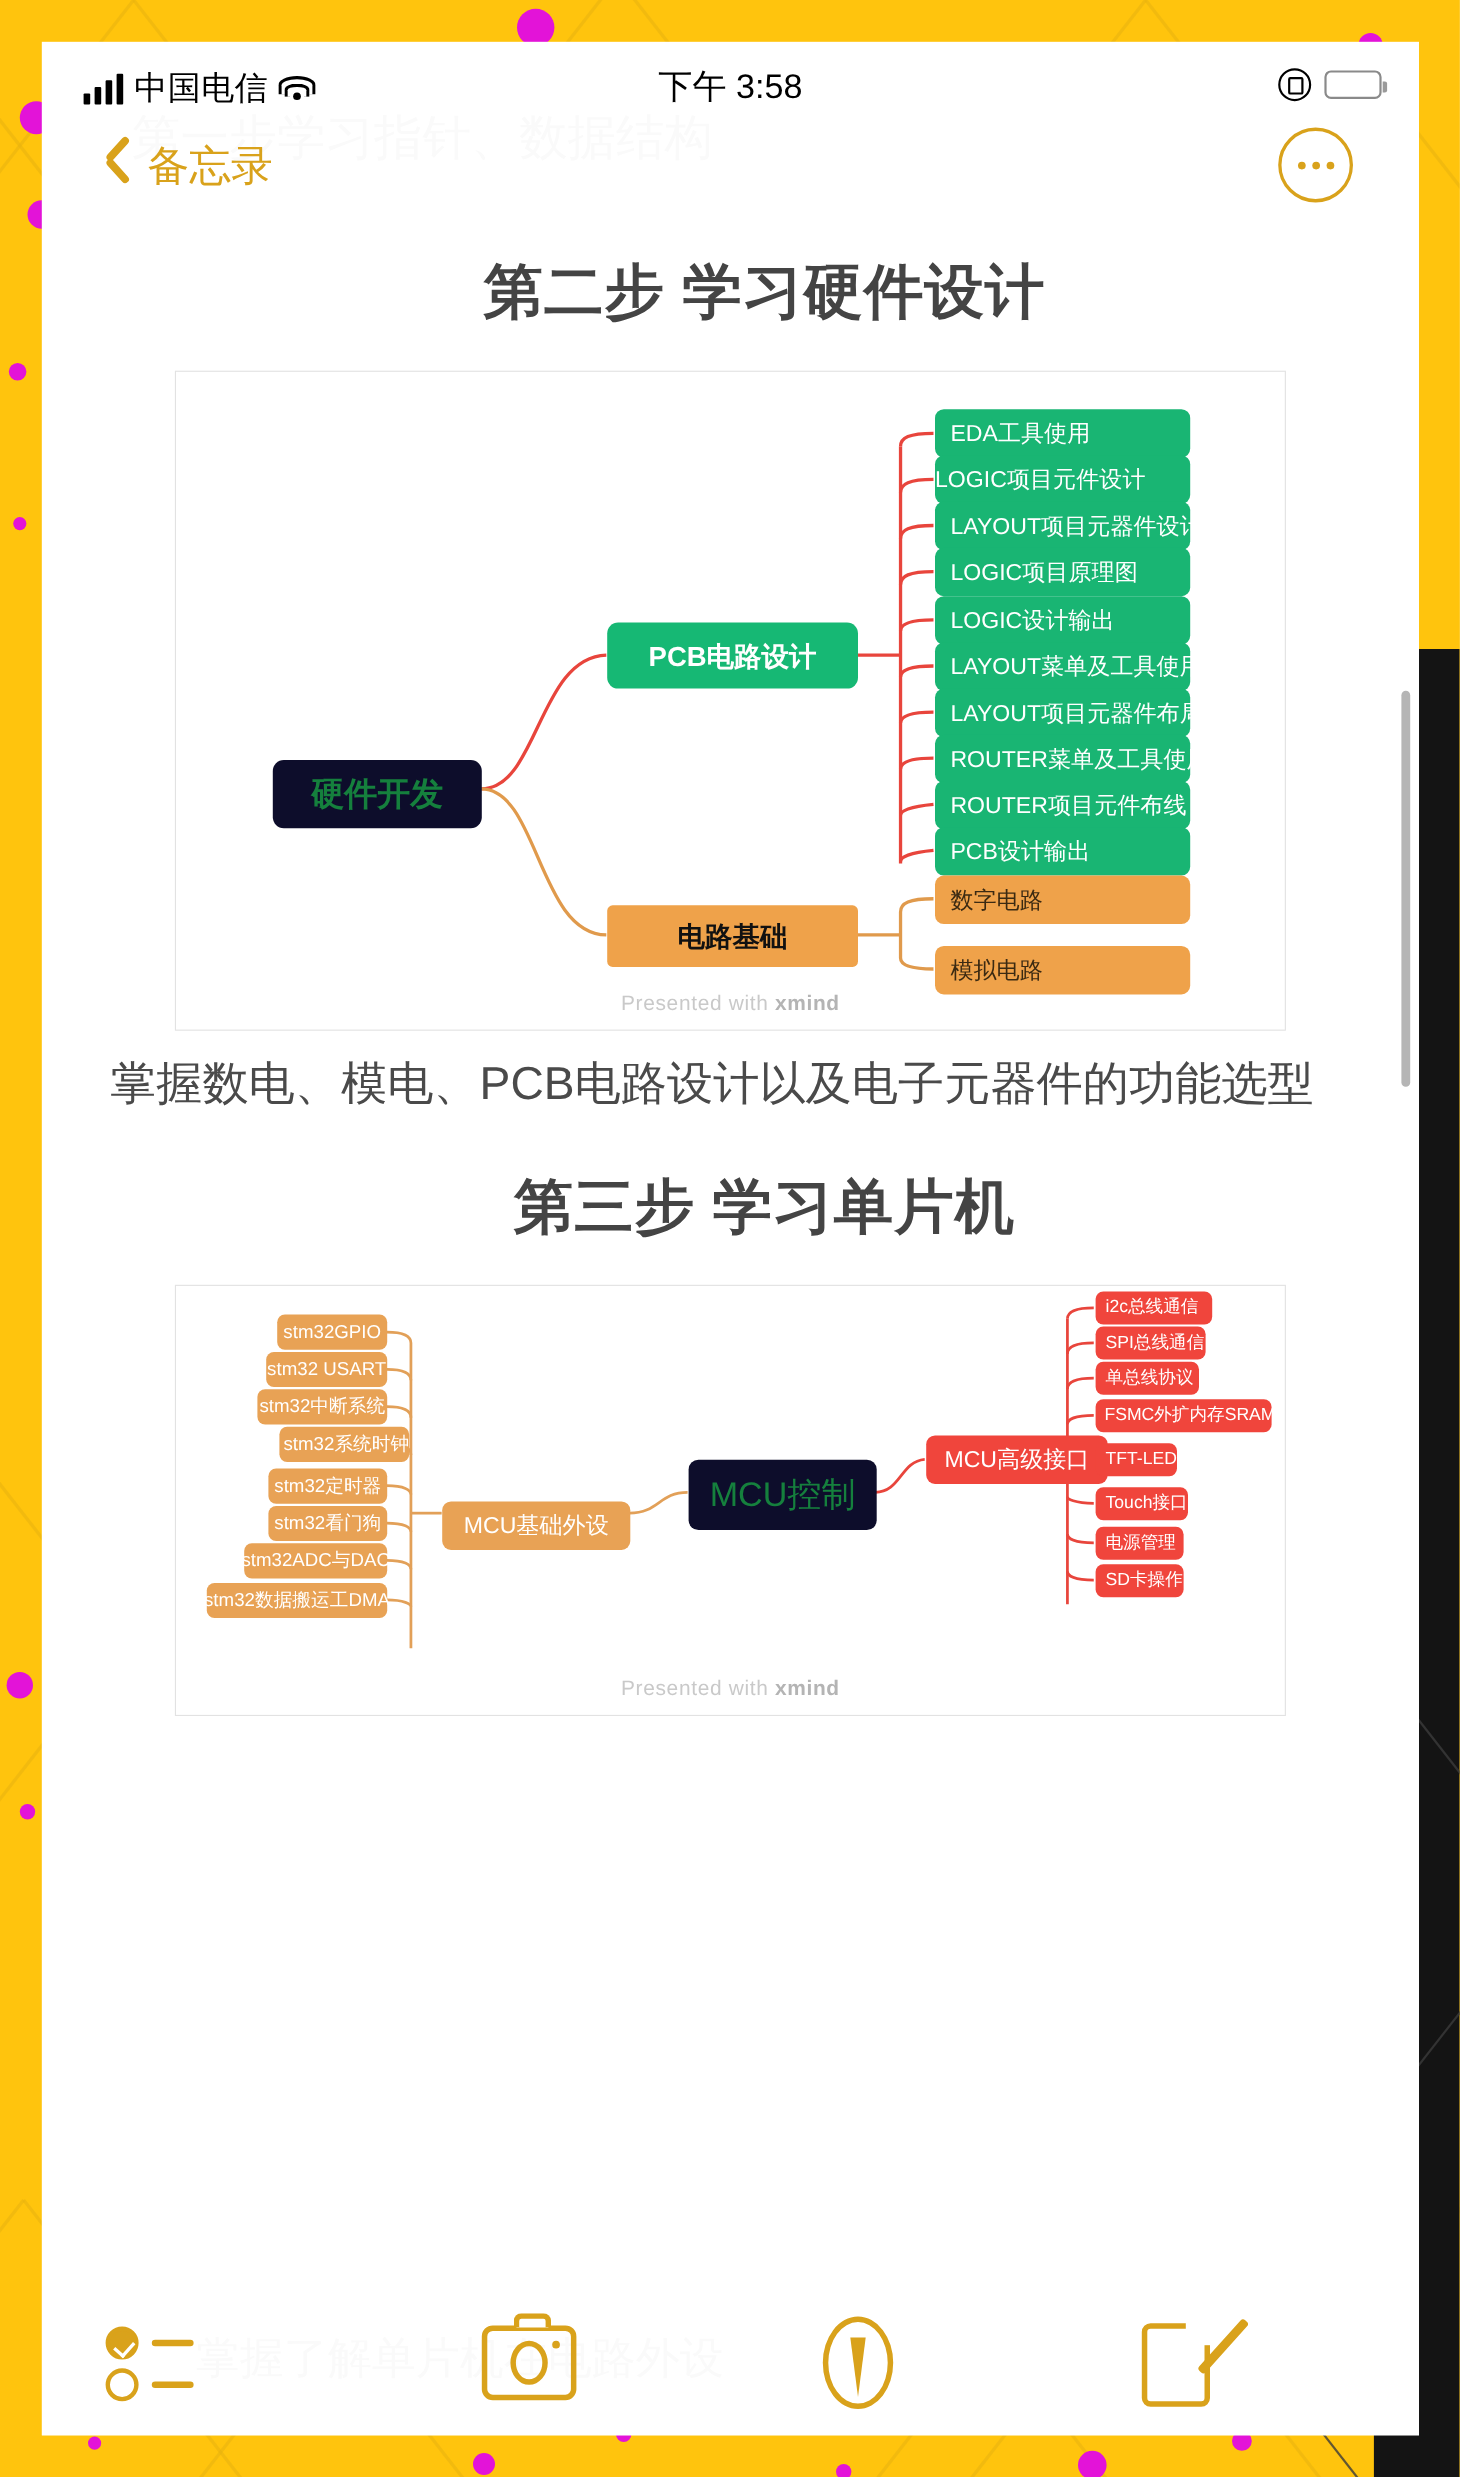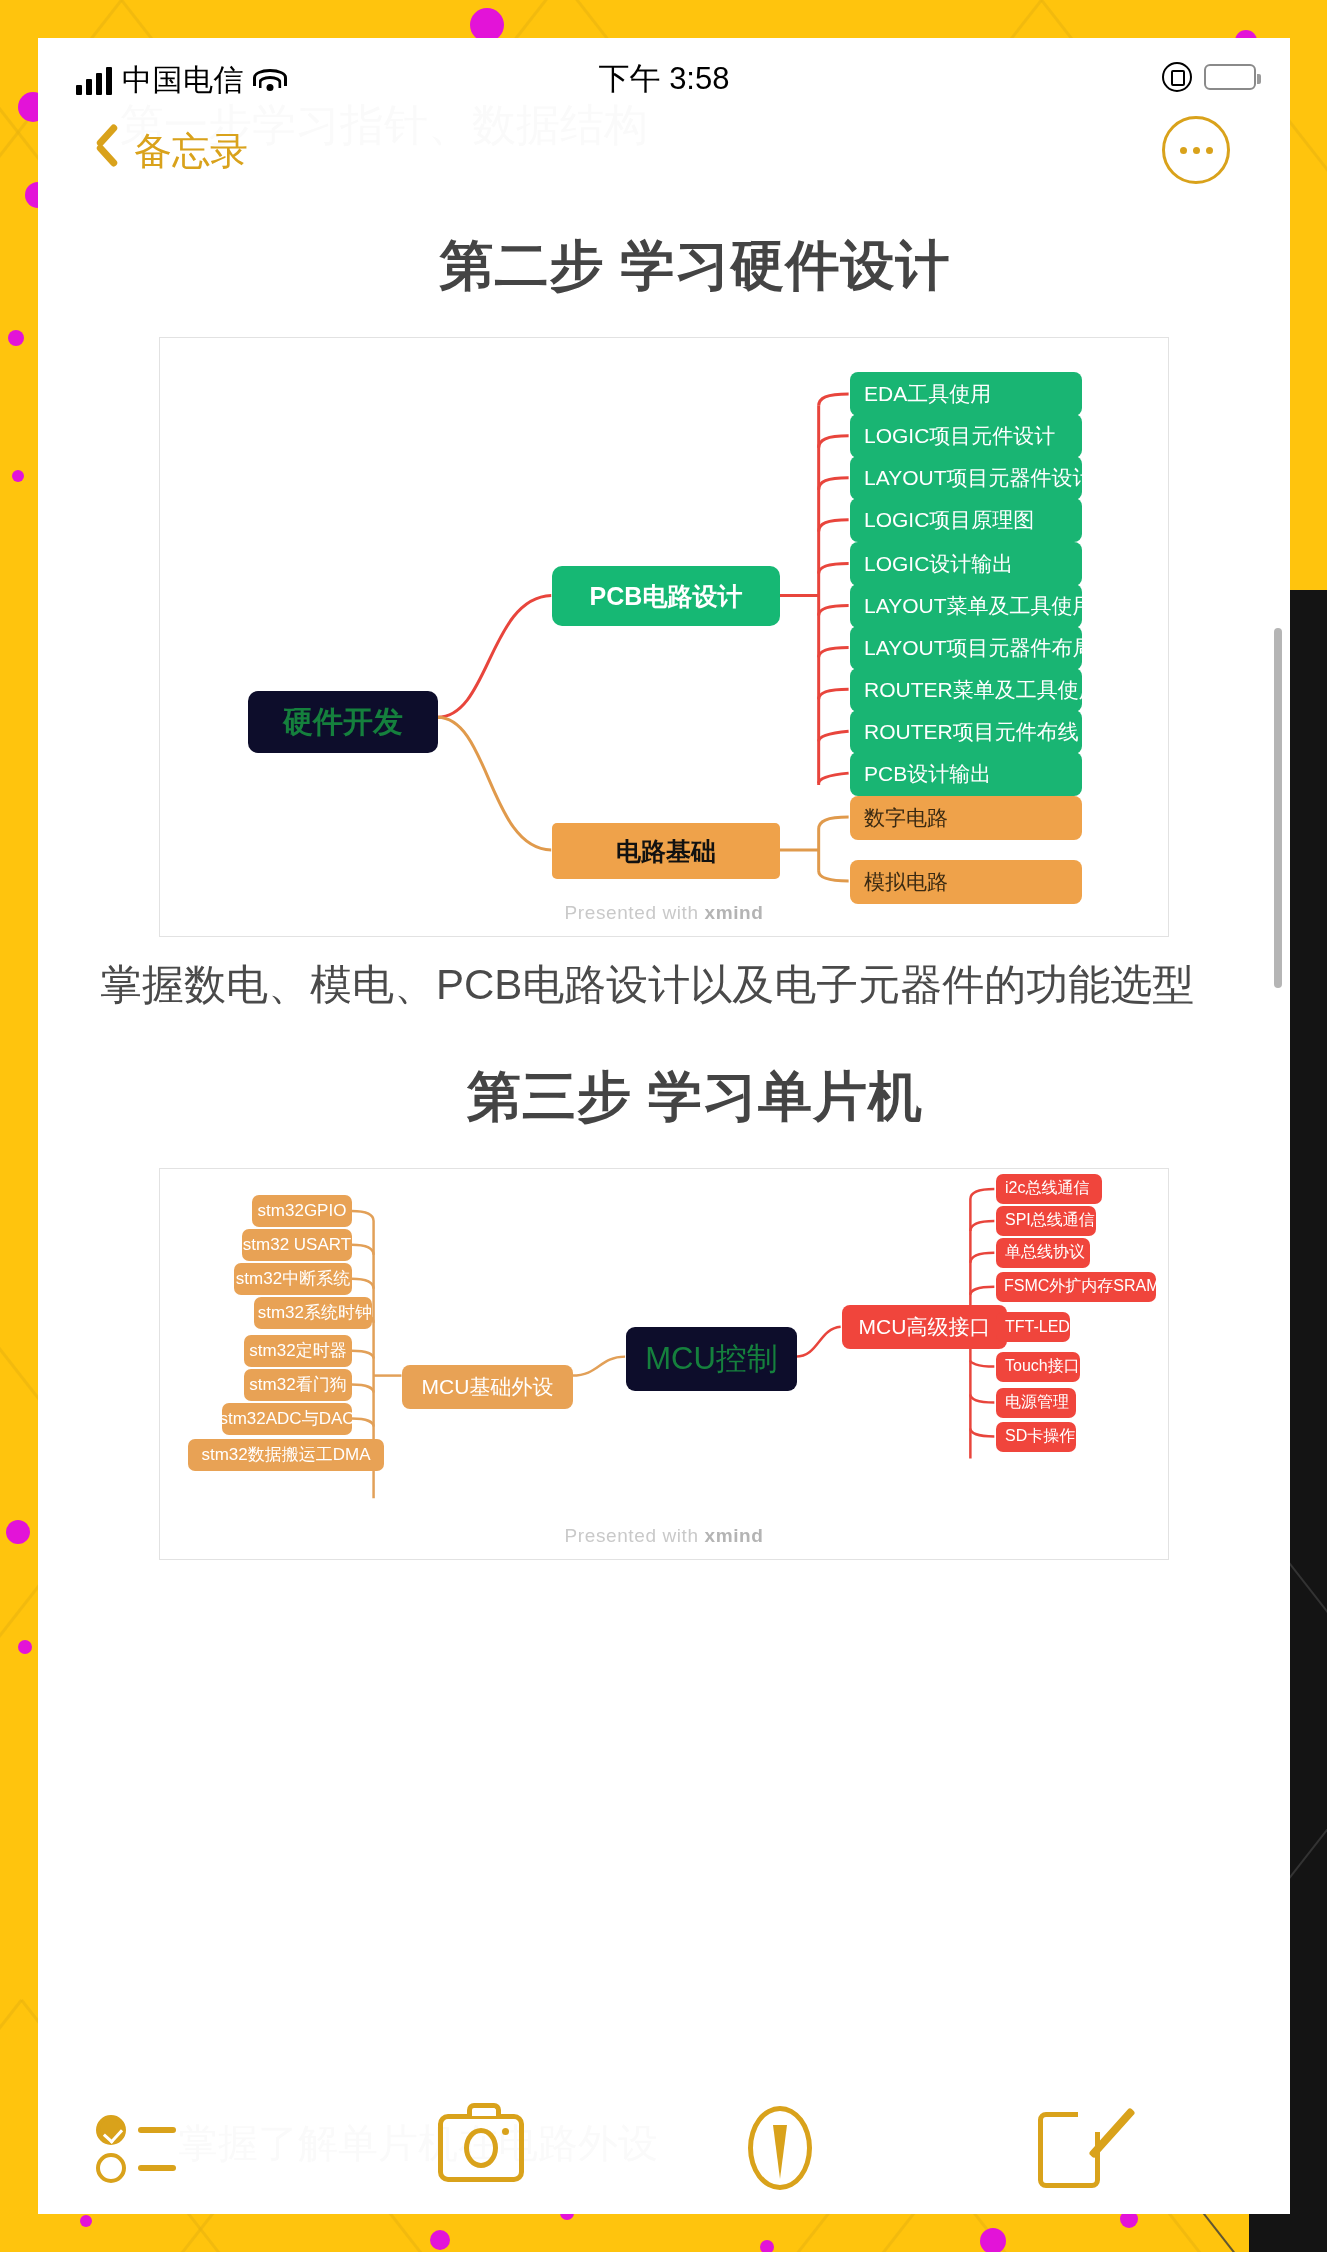--- a/index.html
+++ b/index.html
@@ -249,21 +249,21 @@
           <span>PCB电路设计</span>
         </div>
 
         <div class="node orangebig" style="left:392px;top:485px;width:228px;height:56px;border-radius:5px;font-size:25px;">
           <span>电路基础</span>
         </div>
 
         <div class="node green" style="left:690px;top:34px;width:232px;height:44px;border-radius:8px;font-size:21px;padding-left:14px;">
             <span>EDA工具使用</span>
           </div>
-        <div class="node green" style="left:690px;top:76px;width:232px;height:44px;border-radius:8px;font-size:21px;padding-left:14px;">
+        <div class="node green" style="left:690px;top:76px;width:232px;height:44px;border-radius:8px;font-size:21px;">
             <span>LOGIC项目元件设计</span>
           </div>
         <div class="node green" style="left:690px;top:118px;width:232px;height:44px;border-radius:8px;font-size:21px;padding-left:14px;">
             <span>LAYOUT项目元器件设计</span>
           </div>
         <div class="node green" style="left:690px;top:160px;width:232px;height:44px;border-radius:8px;font-size:21px;padding-left:14px;">
             <span>LOGIC项目原理图</span>
           </div>
         <div class="node green" style="left:690px;top:204px;width:232px;height:44px;border-radius:8px;font-size:21px;padding-left:14px;">
             <span>LOGIC设计输出</span>
@@ -353,21 +353,21 @@
           </div>
         <div class="node orangesm" style="left:84px;top:166px;width:108px;height:32px;border-radius:7px;font-size:17px;justify-content:center;">
             <span>stm32定时器</span>
           </div>
         <div class="node orangesm" style="left:84px;top:200px;width:108px;height:32px;border-radius:7px;font-size:17px;justify-content:center;">
             <span>stm32看门狗</span>
           </div>
         <div class="node orangesm" style="left:62px;top:234px;width:130px;height:32px;border-radius:7px;font-size:17px;justify-content:center;">
             <span>stm32ADC与DAC</span>
           </div>
-        <div class="node orangesm" style="left:28px;top:270px;width:196px;height:32px;border-radius:7px;font-size:17px;justify-content:center;">
+        <div class="node orangesm" style="left:28px;top:270px;width:164px;height:32px;border-radius:7px;font-size:17px;justify-content:center;">
             <span>stm32数据搬运工DMA</span>
           </div>
 
         <div class="node red" style="left:836px;top:5px;width:106px;height:30px;border-radius:7px;font-size:16px;padding-left:9px;">
             <span>i2c总线通信</span>
           </div>
         <div class="node red" style="left:836px;top:37px;width:100px;height:30px;border-radius:7px;font-size:16px;padding-left:9px;">
             <span>SPI总线通信</span>
           </div>
         <div class="node red" style="left:836px;top:69px;width:94px;height:30px;border-radius:7px;font-size:16px;padding-left:9px;">

